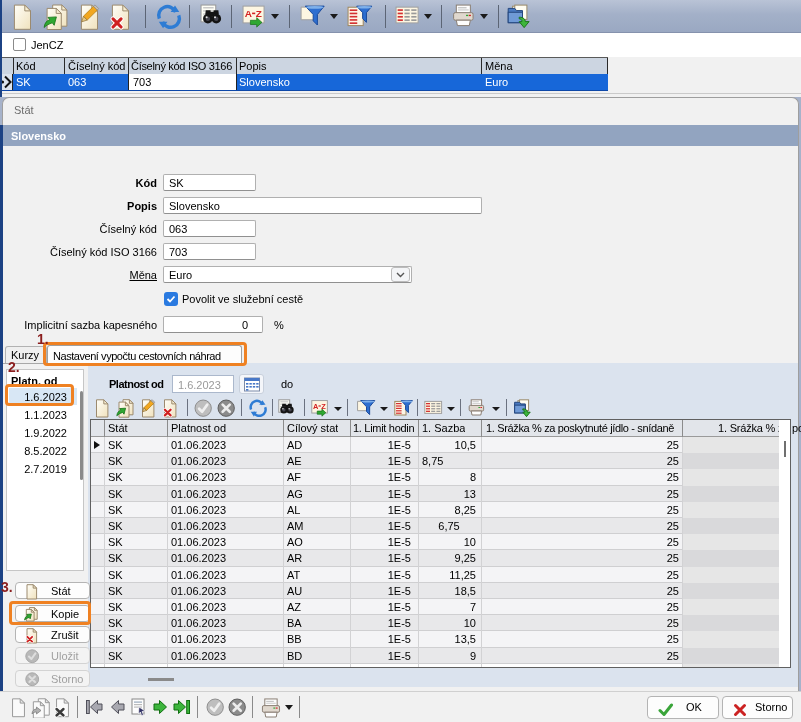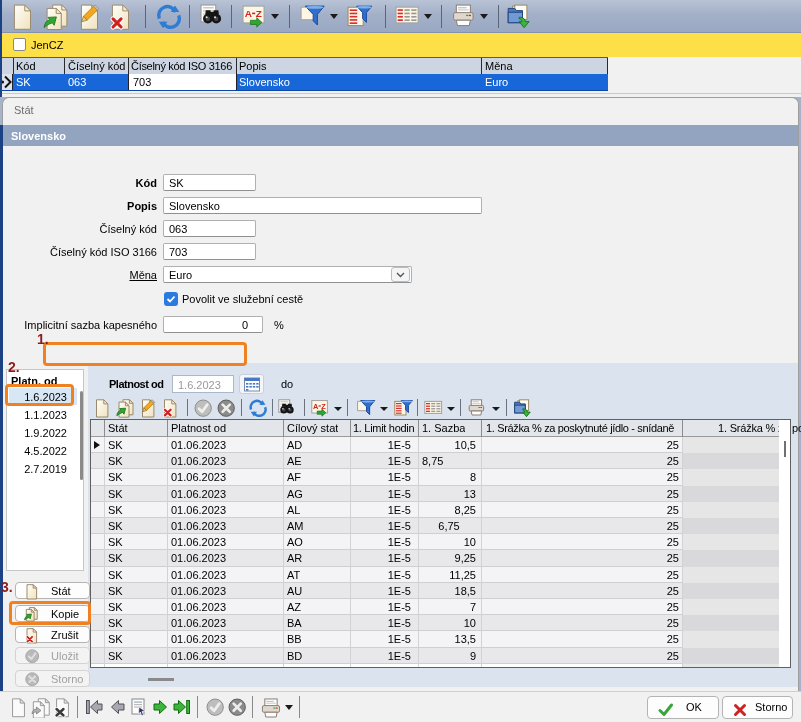--- a/index.html
+++ b/index.html
@@ -5,21 +5,21 @@
 * { margin:0; padding:0; box-sizing:border-box; }
 html,body { width:801px; height:722px; overflow:hidden; font-family:"Liberation Sans", sans-serif; }
 body { position:relative; background:#a6b2ca; font-size:11px; color:#000; }
 .abs { position:absolute; }
 #tb1 { left:0; top:0; width:801px; height:33px;
   background:linear-gradient(#b9c3d6, #a3b0c8 45%, #9aa8c2);
   border-bottom:1px solid #8592ad; }
 #tb1 svg { position:absolute; top:4px; }
 .tsep { position:absolute; top:5px; width:1px; height:23px; background:#5c6575; }
 .darr { position:absolute; top:14px; width:0; height:0; border-left:4px solid transparent; border-right:4px solid transparent; border-top:5px solid #1a1a1a; }
-#jrow { left:0; top:33px; width:801px; height:24px; background:#fde047; }
+#jrow { left:0; top:33px; width:801px; height:24px; background:#ffffff; }
 #jchk { position:absolute; left:13px; top:5px; width:13px; height:13px; background:#fff; border:1px solid #8a8a8a; border-radius:2px; }
 #jlab { position:absolute; left:31px; top:6px; }
 #grid1 { left:0; top:57px; width:801px; height:40px; background:#f1f1f1; }
 #g1head { position:absolute; left:0; top:0; width:608px; height:17px; background:#ccd5e1; border-top:1px solid #5a5a5a; }
 .g1h { position:absolute; top:2px; color:#000; white-space:nowrap; }
 .g1sep { position:absolute; top:0; width:1px; height:17px; background:#2a2a2a; }
 #g1row { position:absolute; left:0; top:17px; width:608px; height:17px; background:#1767d9; border-bottom:1px solid #0d47a8; }
 .g1c { position:absolute; top:2px; color:#fff; white-space:nowrap; }
 #g1marker { position:absolute; left:0; top:17px; width:13px; height:16px; background:#dce3ed; border-right:1px solid #222; }
 #g1arrow { position:absolute; left:0px; top:0px; width:13px; height:16px; }
@@ -282,29 +282,34 @@
 </div>
 <div id="cbx">
       <svg width="12" height="12" viewBox="0 0 12 12">
         <path d="M2.5 6 L5 8.5 L9.5 3.5" fill="none" stroke="#fff" stroke-width="1.8"></path>
       </svg>
     </div>
 <span style="position:absolute; left:179px; top:195px">Povolit ve služební cestě</span>
 <span class="flab" style="top:221px">Implicitní sazba kapesného</span>
 <div class="finput" style="left:160px; top:218px; width:100px; text-align:right; padding-right:14px">0</div>
 <span style="position:absolute; left:271px; top:221px">%</span>
+<div id="tabrow">
+<div id="tabline"></div>
+<div id="tabkurzy">Kurzy</div>
+<div id="tabactive">Nastavení vypočtu cestovních náhrad</div>
+</div>
 <div id="content">
 <div id="bluebg"></div>
 <div id="platnhdr">Platn. od</div>
 <div id="listbox">
 <div id="lsel"></div>
 <div class="litem" style="top:21px">1.6.2023</div>
 <div class="litem" style="top:39px">1.1.2023</div>
 <div class="litem" style="top:57px">1.9.2022</div>
-<div class="litem" style="top:75px">4.5.2022</div>
+<div class="litem" style="top:75px">8.5.2022</div>
 <div class="litem" style="top:93px">2.7.2019</div>
 <div id="lscroll"></div>
 </div>
 <div id="pl_lab">Platnost od</div>
 <div id="pl_inp">1.6.2023</div>
 <div id="pl_cal">
         <svg style="left:4px; top:2px;" width="16" height="15" viewBox="0 0 16 15">
           <rect x="0.5" y="1" width="15" height="13" fill="#fff" stroke="#7a8aa8"></rect>
           <rect x="0.5" y="1" width="15" height="3" fill="#4878c8"></rect>
           <rect x="2.0" y="6" width="2.4" height="1.6" fill="#4878c8"></rect>

